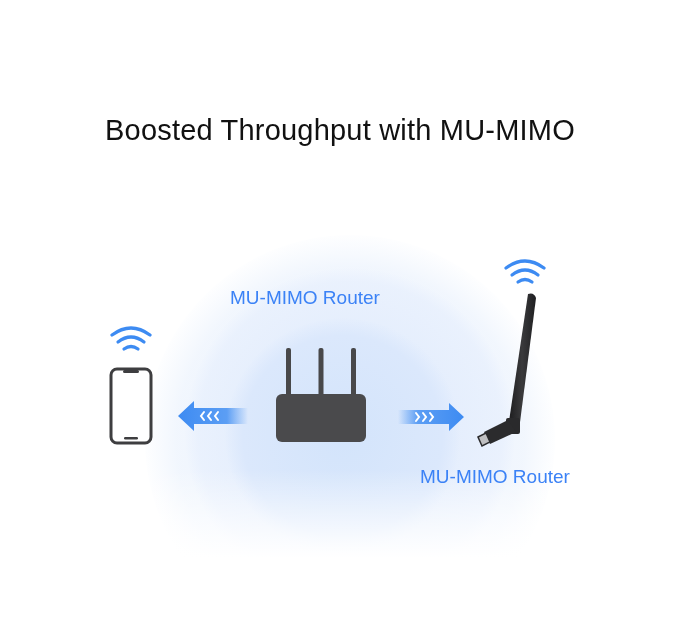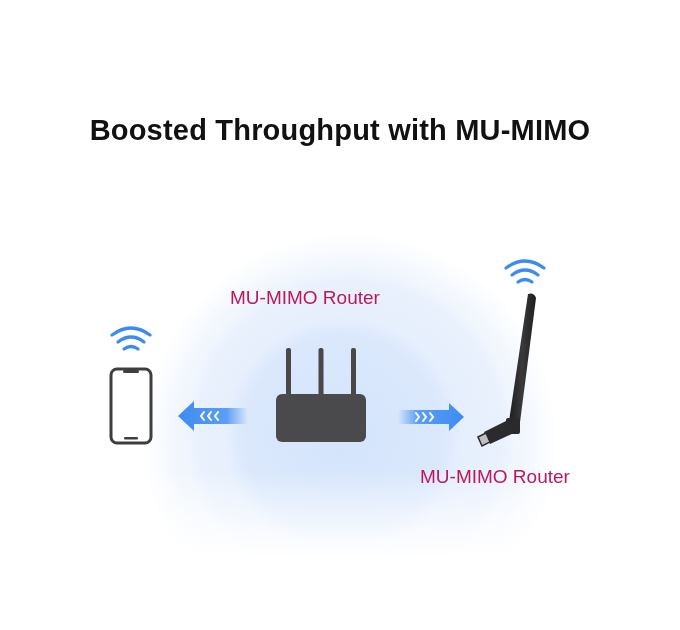--- a/index.html
+++ b/index.html
@@ -1,31 +1,31 @@
 <!DOCTYPE html>
 <html><head>
   <meta charset="utf-8">
   <style>
     html, body { margin: 0; padding: 0; background: #ffffff; }
     body { width: 680px; height: 630px; position: relative; overflow: hidden;
            font-family: "Liberation Sans", "DejaVu Sans", sans-serif; color: #111; }
     .title { position: absolute; left: 0; width: 680px; top: 114px; text-align: center;
-             font-size: 29px; font-weight: 700; letter-spacing: 0.2px; color: #111; }
+             font-size: 29px; font-weight: 400; letter-spacing: 0.2px; color: #111; }
     .halo-outer { position: absolute; left: 145px; top: 235px; width: 410px; height: 410px;
                   border-radius: 50%;
                   background: radial-gradient(circle at 50% 50%, rgba(225,236,252,0.9) 0%, rgba(236,243,253,0.7) 60%, rgba(255,255,255,0) 72%); }
     .halo-mid { position: absolute; left: 185px; top: 268px; width: 330px; height: 330px;
                 border-radius: 50%;
                 background: radial-gradient(circle, rgba(219,232,252,0.9) 0%, rgba(232,240,253,0.8) 65%, rgba(240,245,254,0) 71%); }
     .halo-inner { position: absolute; left: 225px; top: 318px; width: 235px; height: 235px;
                   border-radius: 50%;
                   background: radial-gradient(circle, #d3e4fb 0%, #dbe8fc 60%, rgba(225,236,252,0) 71%); }
     .fade-bottom { position: absolute; left: 0; top: 470px; width: 680px; height: 160px;
                    background: linear-gradient(to bottom, rgba(255,255,255,0) 0%, #ffffff 55%); }
-    .label { position: absolute; font-size: 19px; font-weight: 500; color: #be185d; white-space: nowrap; }
+    .label { position: absolute; font-size: 19px; font-weight: 500; color: #3b82f6; white-space: nowrap; }
     .router-label { left: 230px; top: 287px; }
     .adapter-label { left: 420px; top: 466px; }
     .abs { position: absolute; }
   </style>
 </head>
 <body>
 
 <div class="halo-outer"></div>
 <div class="halo-mid"></div>
 <div class="halo-inner"></div>

